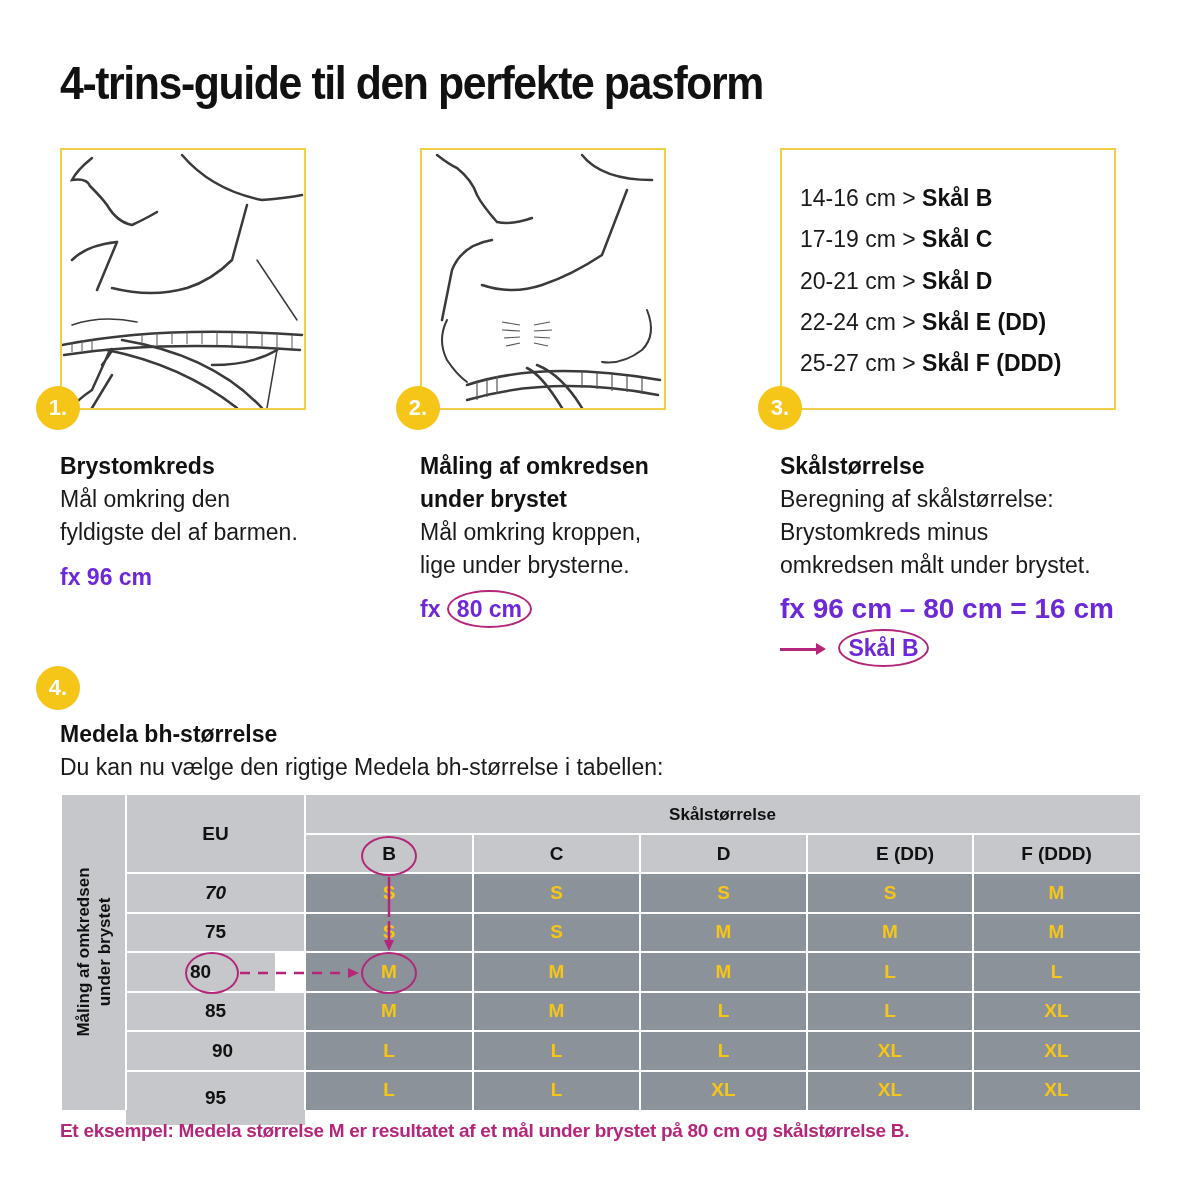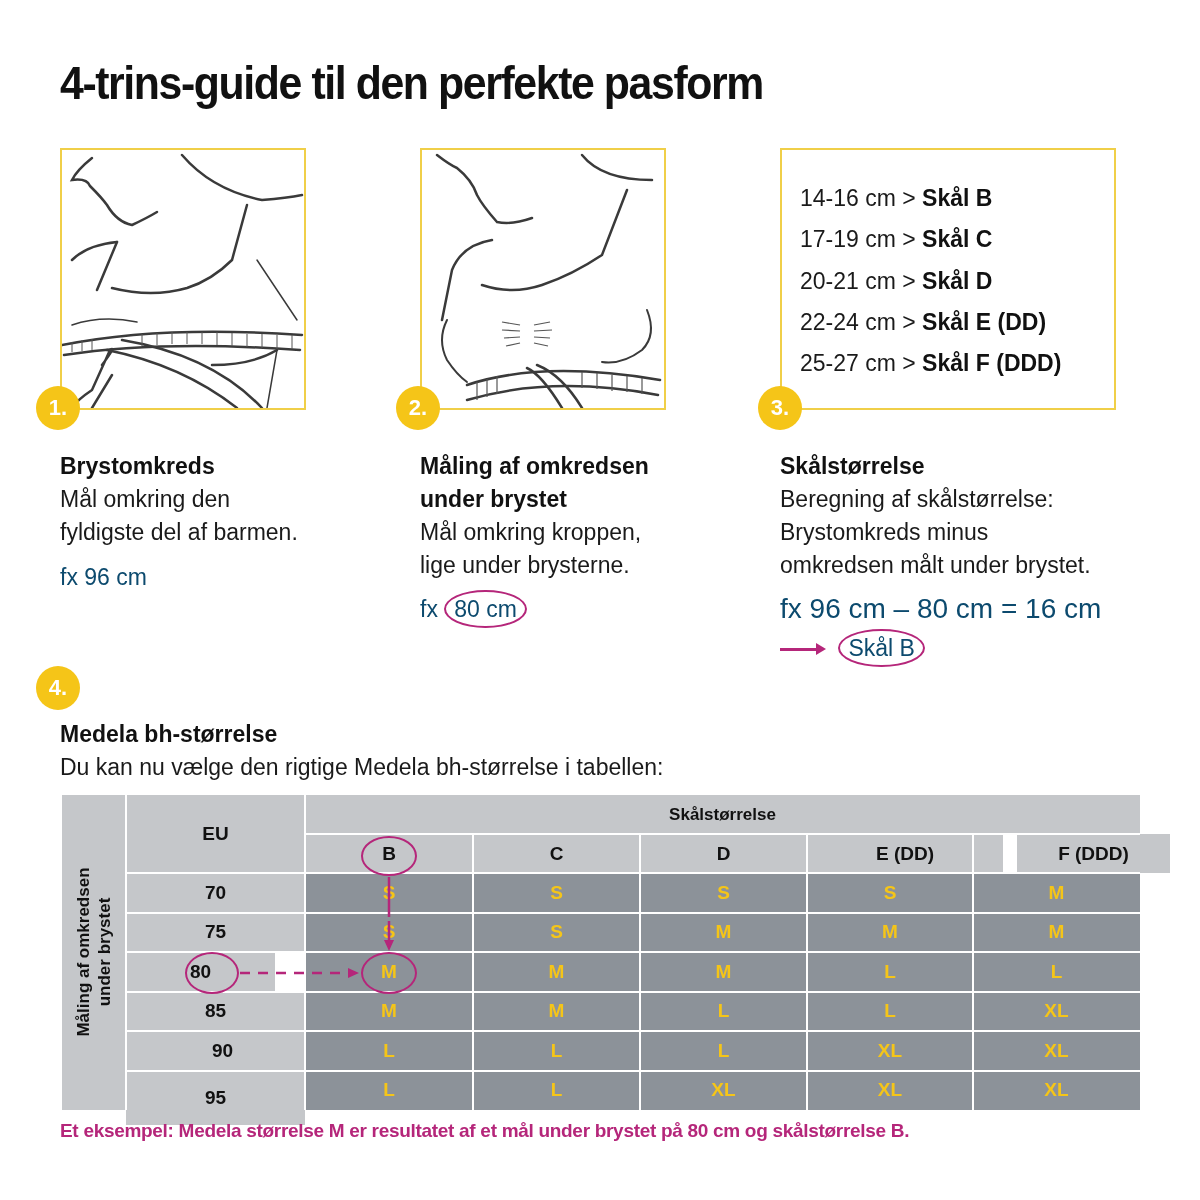--- a/index.html
+++ b/index.html
@@ -8,21 +8,21 @@
   .abs { position: absolute; }
   .title { left: 60px; top: 56px; font-size: 46px; font-weight: bold; letter-spacing: -1.5px; color: #111; white-space: nowrap; font-family: "Liberation Sans", sans-serif; transform: scaleX(0.93); transform-origin: left; }
   .panel { border: 2px solid #f0cf48; background: #fff; overflow: hidden; }
   .panel svg { display: block; }
   .step-circle { width: 44px; height: 44px; border-radius: 50%; background: #f5c518; color: #fff; font-weight: bold; font-size: 22px; display: flex; align-items: center; justify-content: center; font-family: "Liberation Sans", sans-serif; }
   .cup-list { left: 800px; top: 178px; font-size: 23px; line-height: 41.3px; color: #1a1a1a; font-family: "Liberation Sans", sans-serif; }
   .cup-list .row { white-space: nowrap; }
   .cup-list b { font-weight: bold; color: #111; }
   .step-text { font-family: "Liberation Sans", sans-serif; font-size: 23px; line-height: 33px; color: #1a1a1a; }
   .step-text .h { font-weight: bold; color: #111; }
-  .magenta { color: #0c4a6e; font-weight: normal; }
+  .magenta { color: #6d28d9; font-weight: bold; }
   .oval { display: inline-block; border: 2.5px solid #b5267a; border-radius: 50%; padding: 0 8px; line-height: 34px; }
   .example-line { font-family: "Liberation Sans", sans-serif; font-size: 28px; }
   .arrow-line { display: inline-block; width: 38px; height: 3px; background: #b5267a; vertical-align: middle; position: relative; margin-right: 14px; }
   .arrow-line::after { content: ""; position: absolute; right: -8px; top: -5px; border-left: 10px solid #b5267a; border-top: 6.5px solid transparent; border-bottom: 6.5px solid transparent; }
   
   .size-table { left: 62px; top: 795px; width: 1078px; height: 315px; }
   .cell { position: absolute; display: flex; align-items: center; justify-content: center; font-family: "Liberation Sans", sans-serif; font-weight: bold; }
   .hdr { background: #c5c7ca; color: #111; font-size: 19px; }
   .datacell { background: #8c9299; color: #f5c518; font-size: 19px; }
   .eu { background: #c5c7ca; color: #111; font-size: 19px; }
@@ -167,23 +167,23 @@
   </div>
 
   <div class="cell hdr" style="left:64px; top:0; width:179px; height:78px;">EU</div>
 
   <div class="cell hdr" style="left:243px; top:0; width:835px; height:39px; font-size:17px;">Skålstørrelse</div>
 
   <div class="cell hdr" style="left:243px; top:39px; width:168px; height:39px;">B</div>
   <div class="cell hdr" style="left:411px; top:39px; width:167px; height:39px;">C</div>
   <div class="cell hdr" style="left:578px; top:39px; width:167px; height:39px;">D</div>
   <div class="cell hdr" style="left:745px; top:39px; width:196px; height:39px;">E (DD)</div>
-  <div class="cell hdr" style="left:911px; top:39px; width:153px; height:39px;margin-left:44px;">F (DDD)</div>
-
-  <div class="cell eu" style="left:64px; top:78px; width:179px; height:39.5px;">70</div>
+  <div class="cell hdr" style="left:911px; top:39px; width:167px; height:39px;">F (DDD)</div>
+
+  <div class="cell eu" style="left:64px; top:78px; width:179px; height:39.5px;font-style:italic;">70</div>
   <div class="cell datacell" style="left:243px; top:78px; width:168px; height:39.5px;">S</div>
   <div class="cell datacell" style="left:411px; top:78px; width:167px; height:39.5px;">S</div>
   <div class="cell datacell" style="left:578px; top:78px; width:167px; height:39.5px;">S</div>
   <div class="cell datacell" style="left:745px; top:78px; width:166px; height:39.5px;">S</div>
   <div class="cell datacell" style="left:911px; top:78px; width:167px; height:39.5px;">M</div>
 
   <div class="cell eu" style="left:64px; top:117.5px; width:179px; height:39.5px;">75</div>
   <div class="cell datacell" style="left:243px; top:117.5px; width:168px; height:39.5px;">S</div>
   <div class="cell datacell" style="left:411px; top:117.5px; width:167px; height:39.5px;">S</div>
   <div class="cell datacell" style="left:578px; top:117.5px; width:167px; height:39.5px;">M</div>

